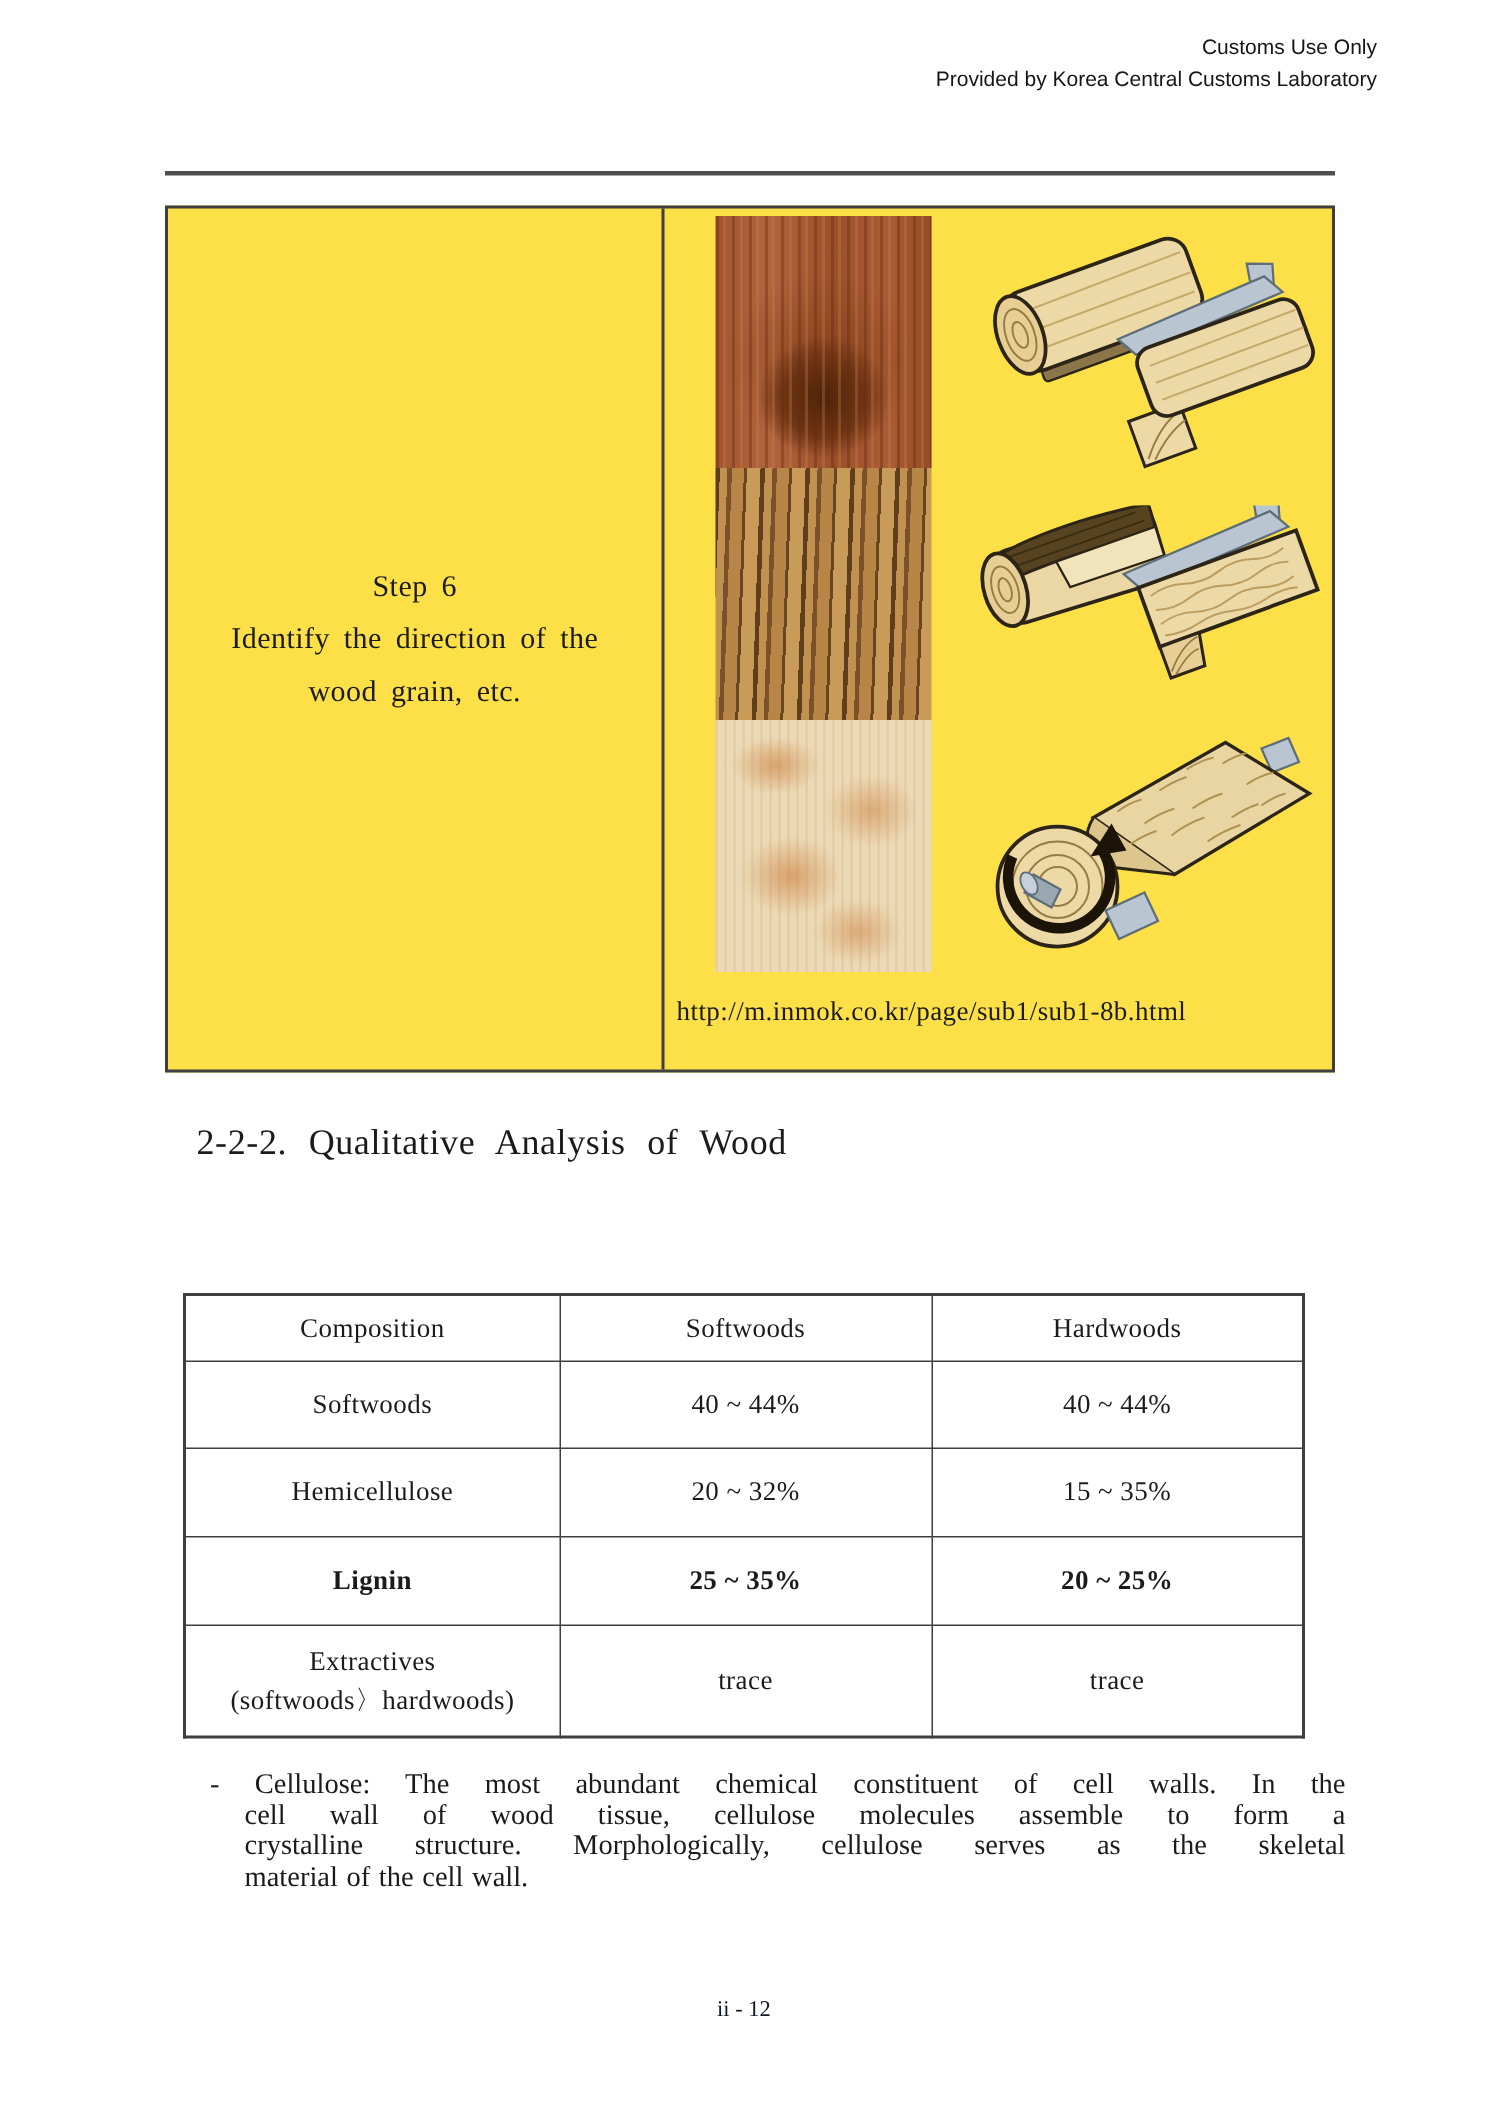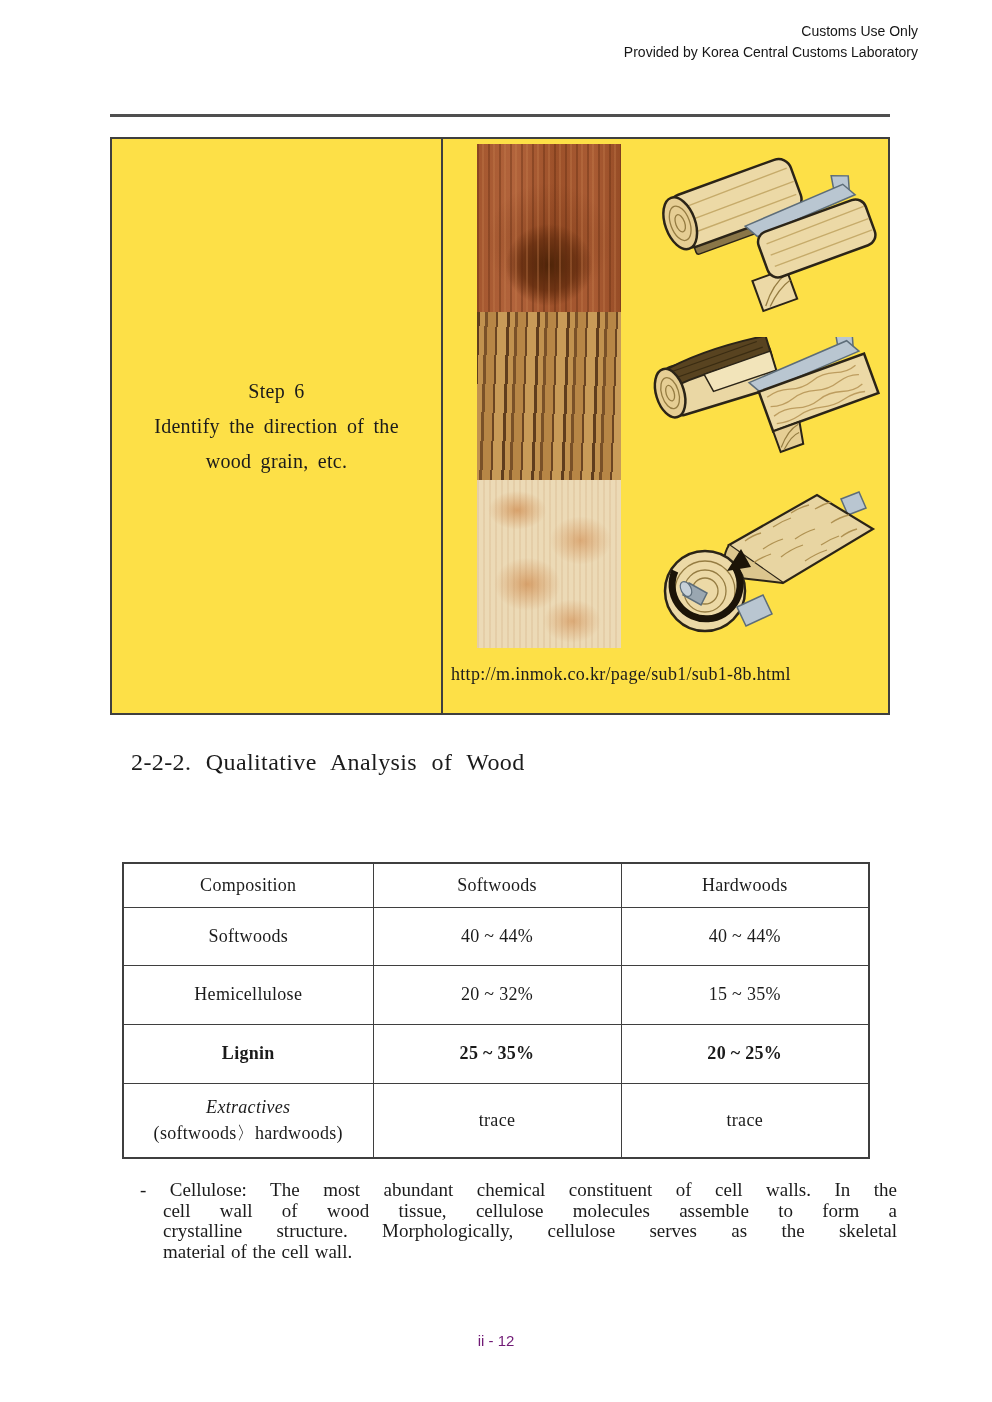--- a/index.html
+++ b/index.html
@@ -80,32 +80,32 @@
     border:1.5px solid #3f3f3f; text-align:center; vertical-align:middle;
     font-weight:normal; padding:3px;
   }
   .comp-table tr.h-row  { height:44px; }
   .comp-table tr.row-1  { height:58px; }
   .comp-table tr.row-2  { height:59px; }
   .comp-table tr.row-3  { height:59px;margin-top:12px; }
   .comp-table tr.row-4  { height:75px; }
   .comp-table tr.bold-row td { font-weight:bold; }
   .comp-table .name-line2 { line-height:26px; }
-  .comp-table .name-line1 { line-height:26px;font-style:italic; }
+  .comp-table .name-line1 { line-height:26px; }
 
   
   .notes { position:absolute; left:140px; top:1180px; width:757px; font-size:19px; line-height:20.6px; word-spacing:1px; }
   .notes .note-line { text-align:justify; text-align-last:justify; padding-left:23px; }
   .notes .note-line.first { padding-left:0; }
   .notes .note-line.last { text-align-last:left; }
 
   
   .footer {
     position:absolute; top:1332px; left:0; width:100%; text-align:center;
-    font-family:Liberation Sans, sans-serif; font-size:15px; color:#701a75;
+    font-family:Liberation Serif, serif; font-size:15px; color:#0f172a;
   }
 </style>
 </head>
 <body>
 
 <div class="page">
 
   <div class="header-block">
     <div>Customs Use Only</div>
     <div>Provided by Korea Central Customs Laboratory</div>

